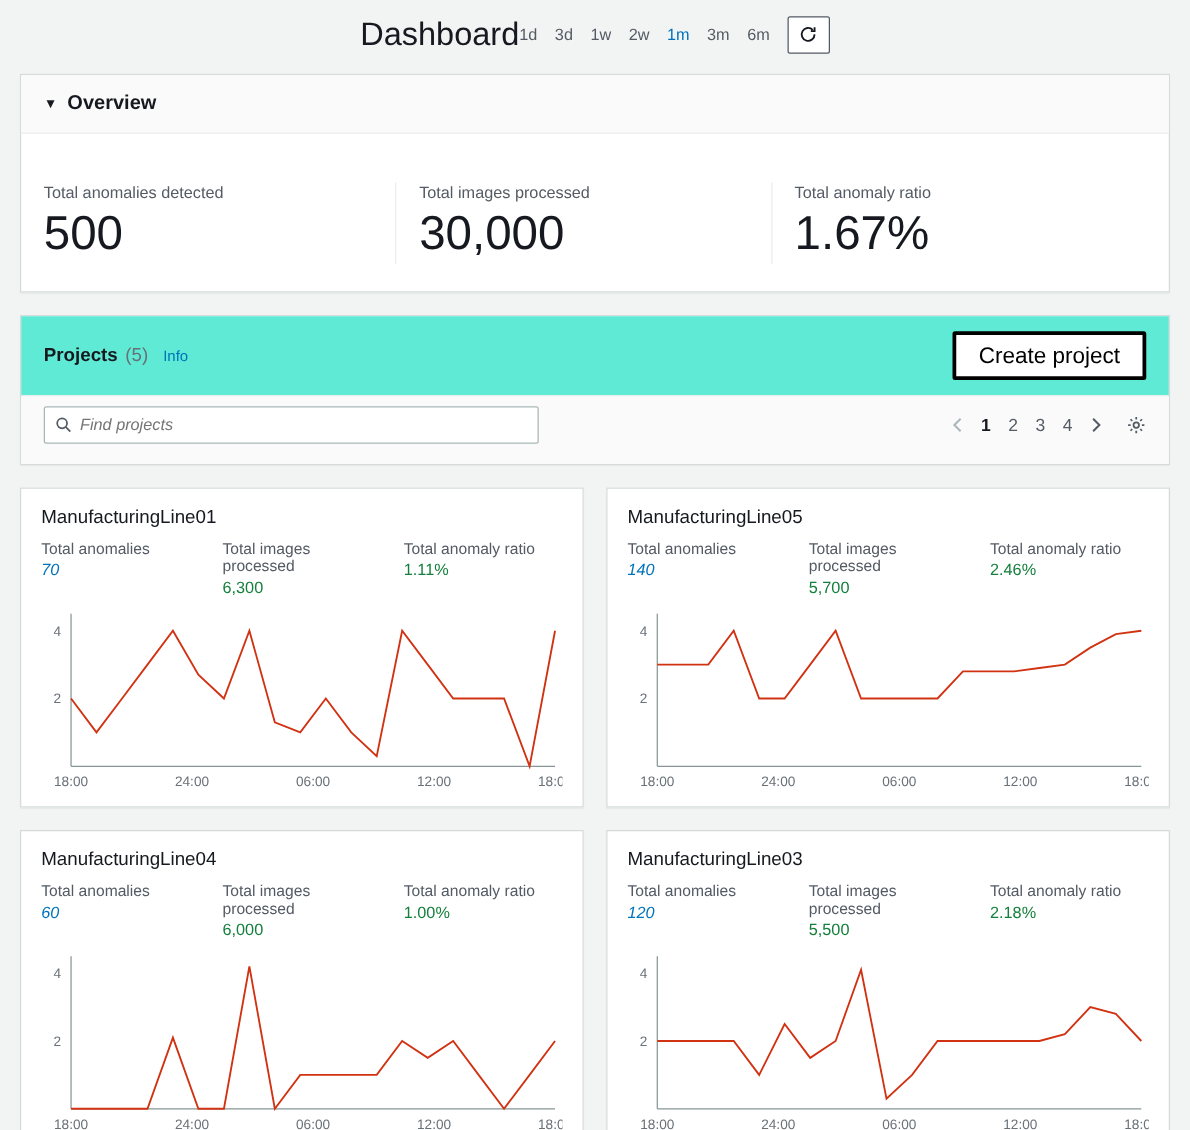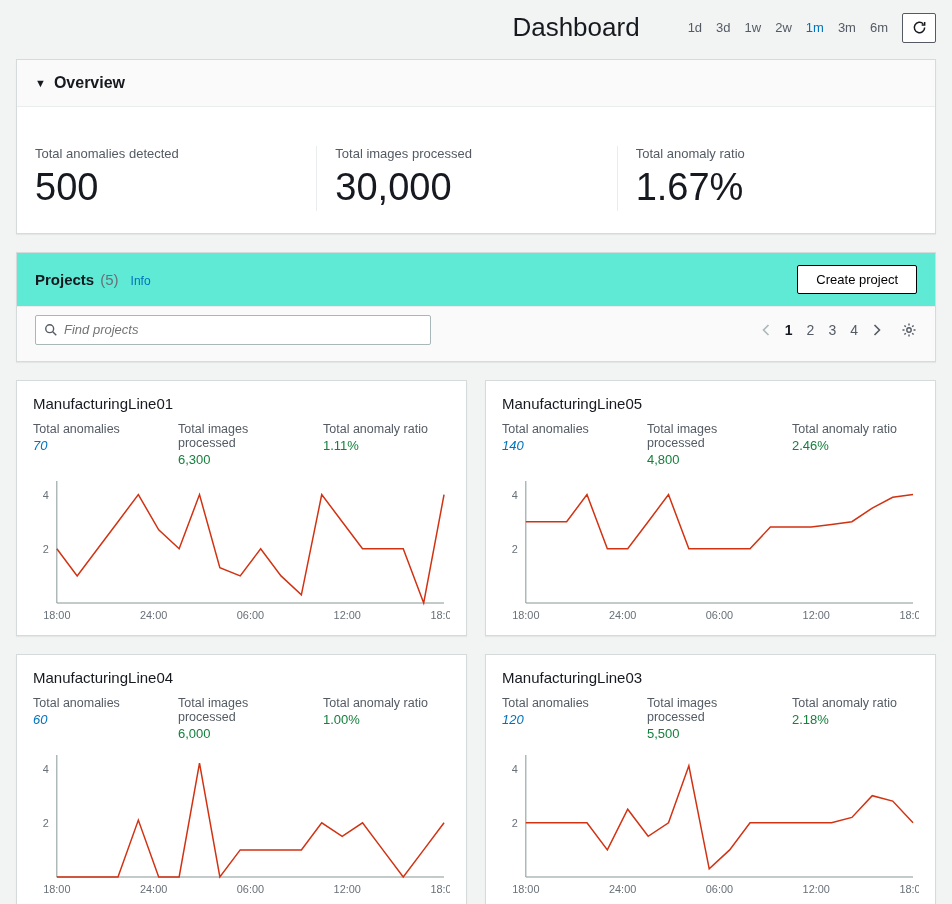--- a/index.html
+++ b/index.html
@@ -5,24 +5,23 @@
   * { box-sizing: border-box; margin: 0; padding: 0; }
   body {
     font-family: "Amazon Ember", "Helvetica Neue", Arial, sans-serif;
     background: #f2f3f3;
     color: #16191f;
     width: 952px;
     padding: 12px 16px 20px;
   }
   .header {
     display: flex;
-    justify-content: flex-end;
+    justify-content: center;
     align-items: center;
     margin-bottom: 16px;
-    gap: 48px;
   }
   .page-title {
     font-size: 26px;
     font-weight: 400;
     color: #16191f;
   }
   .time-range {
     display: flex;
     align-items: center;
     gap: 14px;
@@ -105,25 +104,25 @@
     font-weight: 400;
   }
   .info-link {
     color: #0073bb;
     font-size: 12px;
     font-weight: 400;
     margin-left: 6px;
     cursor: pointer;
   }
   .create-btn {
-    border: 1px solid #000000;
+    border: 3px solid #000000;
     border-radius: 2px;
     background: #fff;
     padding: 6px 18px;
-    font-size: 13px;
+    font-size: 18px;
     cursor: pointer;
   }
   .projects-controls {
     padding: 8px 18px 16px;
     display: flex;
     align-items: center;
     justify-content: space-between;
     background: #fafafa;
   }
   .search-box {
@@ -316,21 +315,21 @@
     </div>
     <div class="card">
       <div class="card-title">ManufacturingLine05</div>
       <div class="card-stats">
         <div class="card-stat">
           <div class="card-stat-label">Total anomalies</div>
           <div class="card-stat-value link">140</div>
         </div>
         <div class="card-stat">
           <div class="card-stat-label">Total images processed</div>
-          <div class="card-stat-value">4,800</div>
+          <div class="card-stat-value">5,700</div>
         </div>
         <div class="card-stat">
           <div class="card-stat-label">Total anomaly ratio</div>
           <div class="card-stat-value">2.46%</div>
         </div>
       </div>
       <div class="chart-wrap"><svg viewBox="0 0 420 150" preserveAspectRatio="none">
           <line class="axis-line" x1="24" y1="128" x2="414" y2="128"></line>
           <line class="axis-line" x1="24" y1="6" x2="24" y2="128"></line>
           <text class="tick-text" x="16" y="77.77777777777777" text-anchor="end">2</text>

